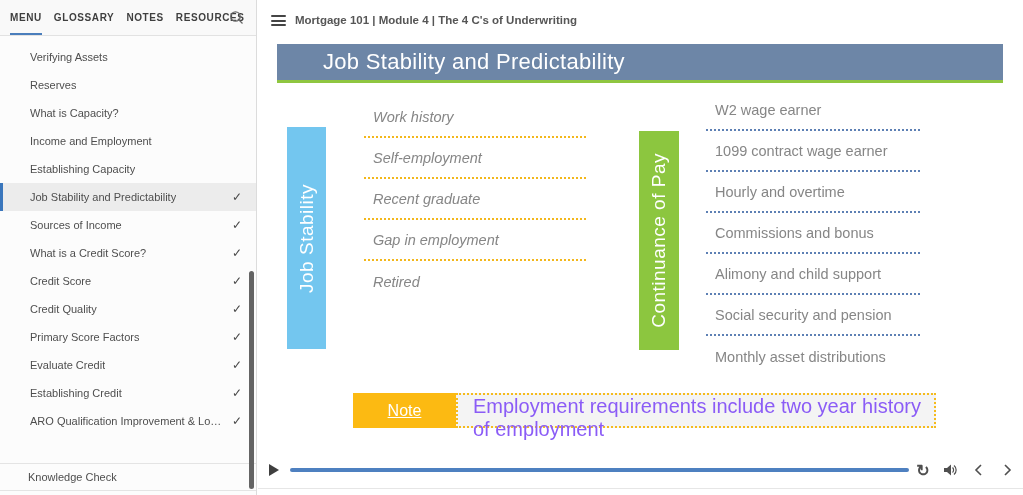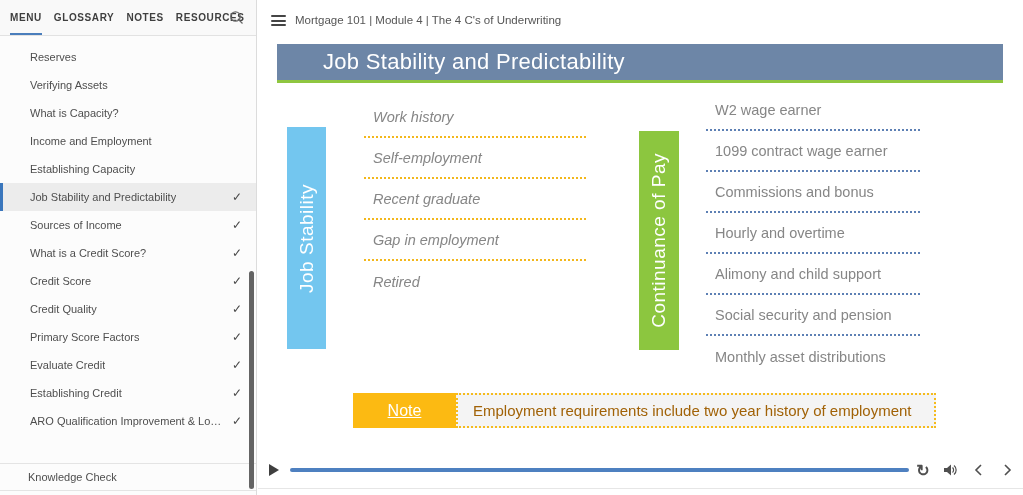--- a/index.html
+++ b/index.html
@@ -28,21 +28,21 @@
                border-top:1px solid #e4e4e4; border-bottom:1px solid #e4e4e4; cursor:pointer;
                background:#fcfcfc; }
   .scroll-thumb { position:absolute; right:2px; top:271px; width:5px; height:218px;
                   background:#646464; border-radius:3px; }
 
   
   .content { position:absolute; left:258px; top:0; width:765px; height:495px; background:#fff; }
   .hamburger { position:absolute; left:13px; top:15px; width:15px; height:11px; cursor:pointer; }
   .hamburger div { height:2px; background:#454545; margin-bottom:2.5px; border-radius:1px; }
   .breadcrumb { position:absolute; left:37px; top:0; height:40px; line-height:40px;
-                font-size:11.5px; color:#565656; }
+                font-size:11.5px; color:#565656;font-weight:bold; }
   .title-banner { position:absolute; left:19px; top:44px; width:726px; height:39px;
                   background:#6d86a7; border-bottom:3px solid #8fc640; }
   .title-banner span { display:block; line-height:36px; padding-left:46px; font-size:22px;
                        color:#ffffff; letter-spacing:.3px; }
 
   .col-bar { position:absolute; display:flex; align-items:center; justify-content:center; }
   .col-bar span { writing-mode:vertical-rl; transform:rotate(180deg); color:#fff;
                   font-size:19px; letter-spacing:.5px; white-space:nowrap; }
   .bar-blue  { left:29px;  top:127px; width:39px; height:222px; background:#73c6ef; }
   .bar-green { left:381px; top:131px; width:40px; height:219px; background:#8cc63f; }
@@ -53,22 +53,22 @@
   .diagram-item { height:41px; display:flex; align-items:center; padding-left:9px;
                   font-size:14.5px; color:#868686; }
   .list-left  .diagram-item { border-bottom:2px dotted #f3b71b; }
   .list-right .diagram-item { border-bottom:2px dotted #5d80b4; }
   .list-left  .diagram-item:last-child, .list-right .diagram-item:last-child { border-bottom:none; }
 
   .note-label { position:absolute; left:95px; top:393px; width:103px; height:35px;
                 background:#fcba12; color:#fff; font-size:16px; display:flex;
                 align-items:center; justify-content:center;text-decoration:underline; }
   .note-body  { position:absolute; left:198px; top:393px; width:480px; height:35px;
-                background:#f4f4f4; border:2px dotted #f5bb1c; display:flex; align-items:center;
-                padding-left:15px; font-size:15px; color:#a16207; }
+                background:#f4f4f4; border:2px dotted #f5bb1c; display:flex; align-items:flex-start;
+                padding-left:15px; font-size:20px; color:#8b5cf6; }
 
   
   .play-btn { position:absolute; left:11px; top:464px; width:0; height:0; cursor:pointer;
               border-left:10px solid #3f3f3f; border-top:6px solid transparent;
               border-bottom:6px solid transparent; }
   .progress { position:absolute; left:32px; top:468px; width:619px; height:4px;
               background:#4e80c0; border-radius:2px; cursor:pointer; }
   .p-icon { position:absolute; top:461px; width:18px; height:18px; cursor:pointer;
             color:#4f4f4f; display:flex; align-items:center; justify-content:center; }
   .icon-replay { left:656px; font-size:16px; font-weight:bold; }
@@ -104,26 +104,26 @@
     <div class="search-btn">
       <svg width="18" height="18" viewBox="0 0 18 18">
         <circle cx="7.5" cy="7.5" r="4.7" fill="none" stroke="#666" stroke-width="1.3"></circle>
         <line x1="11" y1="11" x2="14.5" y2="14.5" stroke="#666" stroke-width="1.3"></line>
       </svg>
     </div>
 
     <div class="menu-list">
 
         <div class="menu-item">
+          <span class="mi-label">Verifying Assets</span>
+          <span class="mi-check"></span>
+        </div>
+
+        <div class="menu-item">
           <span class="mi-label">Reserves</span>
-          <span class="mi-check"></span>
-        </div>
-
-        <div class="menu-item">
-          <span class="mi-label">Verifying Assets</span>
           <span class="mi-check"></span>
         </div>
 
 
         <div class="menu-item">
           <span class="mi-label">What is Capacity?</span>
           <span class="mi-check"></span>
         </div>
 
         <div class="menu-item">
@@ -236,25 +236,25 @@
 
         <div class="diagram-item">
           <span>W2 wage earner</span>
         </div>
 
         <div class="diagram-item">
           <span>1099 contract wage earner</span>
         </div>
 
         <div class="diagram-item">
+          <span>Hourly and overtime</span>
+        </div>
+
+        <div class="diagram-item">
           <span>Commissions and bonus</span>
-        </div>
-
-        <div class="diagram-item">
-          <span>Hourly and overtime</span>
         </div>
 
         <div class="diagram-item">
           <span>Alimony and child support</span>
         </div>
 
         <div class="diagram-item">
           <span>Social security and pension</span>
         </div>
 

